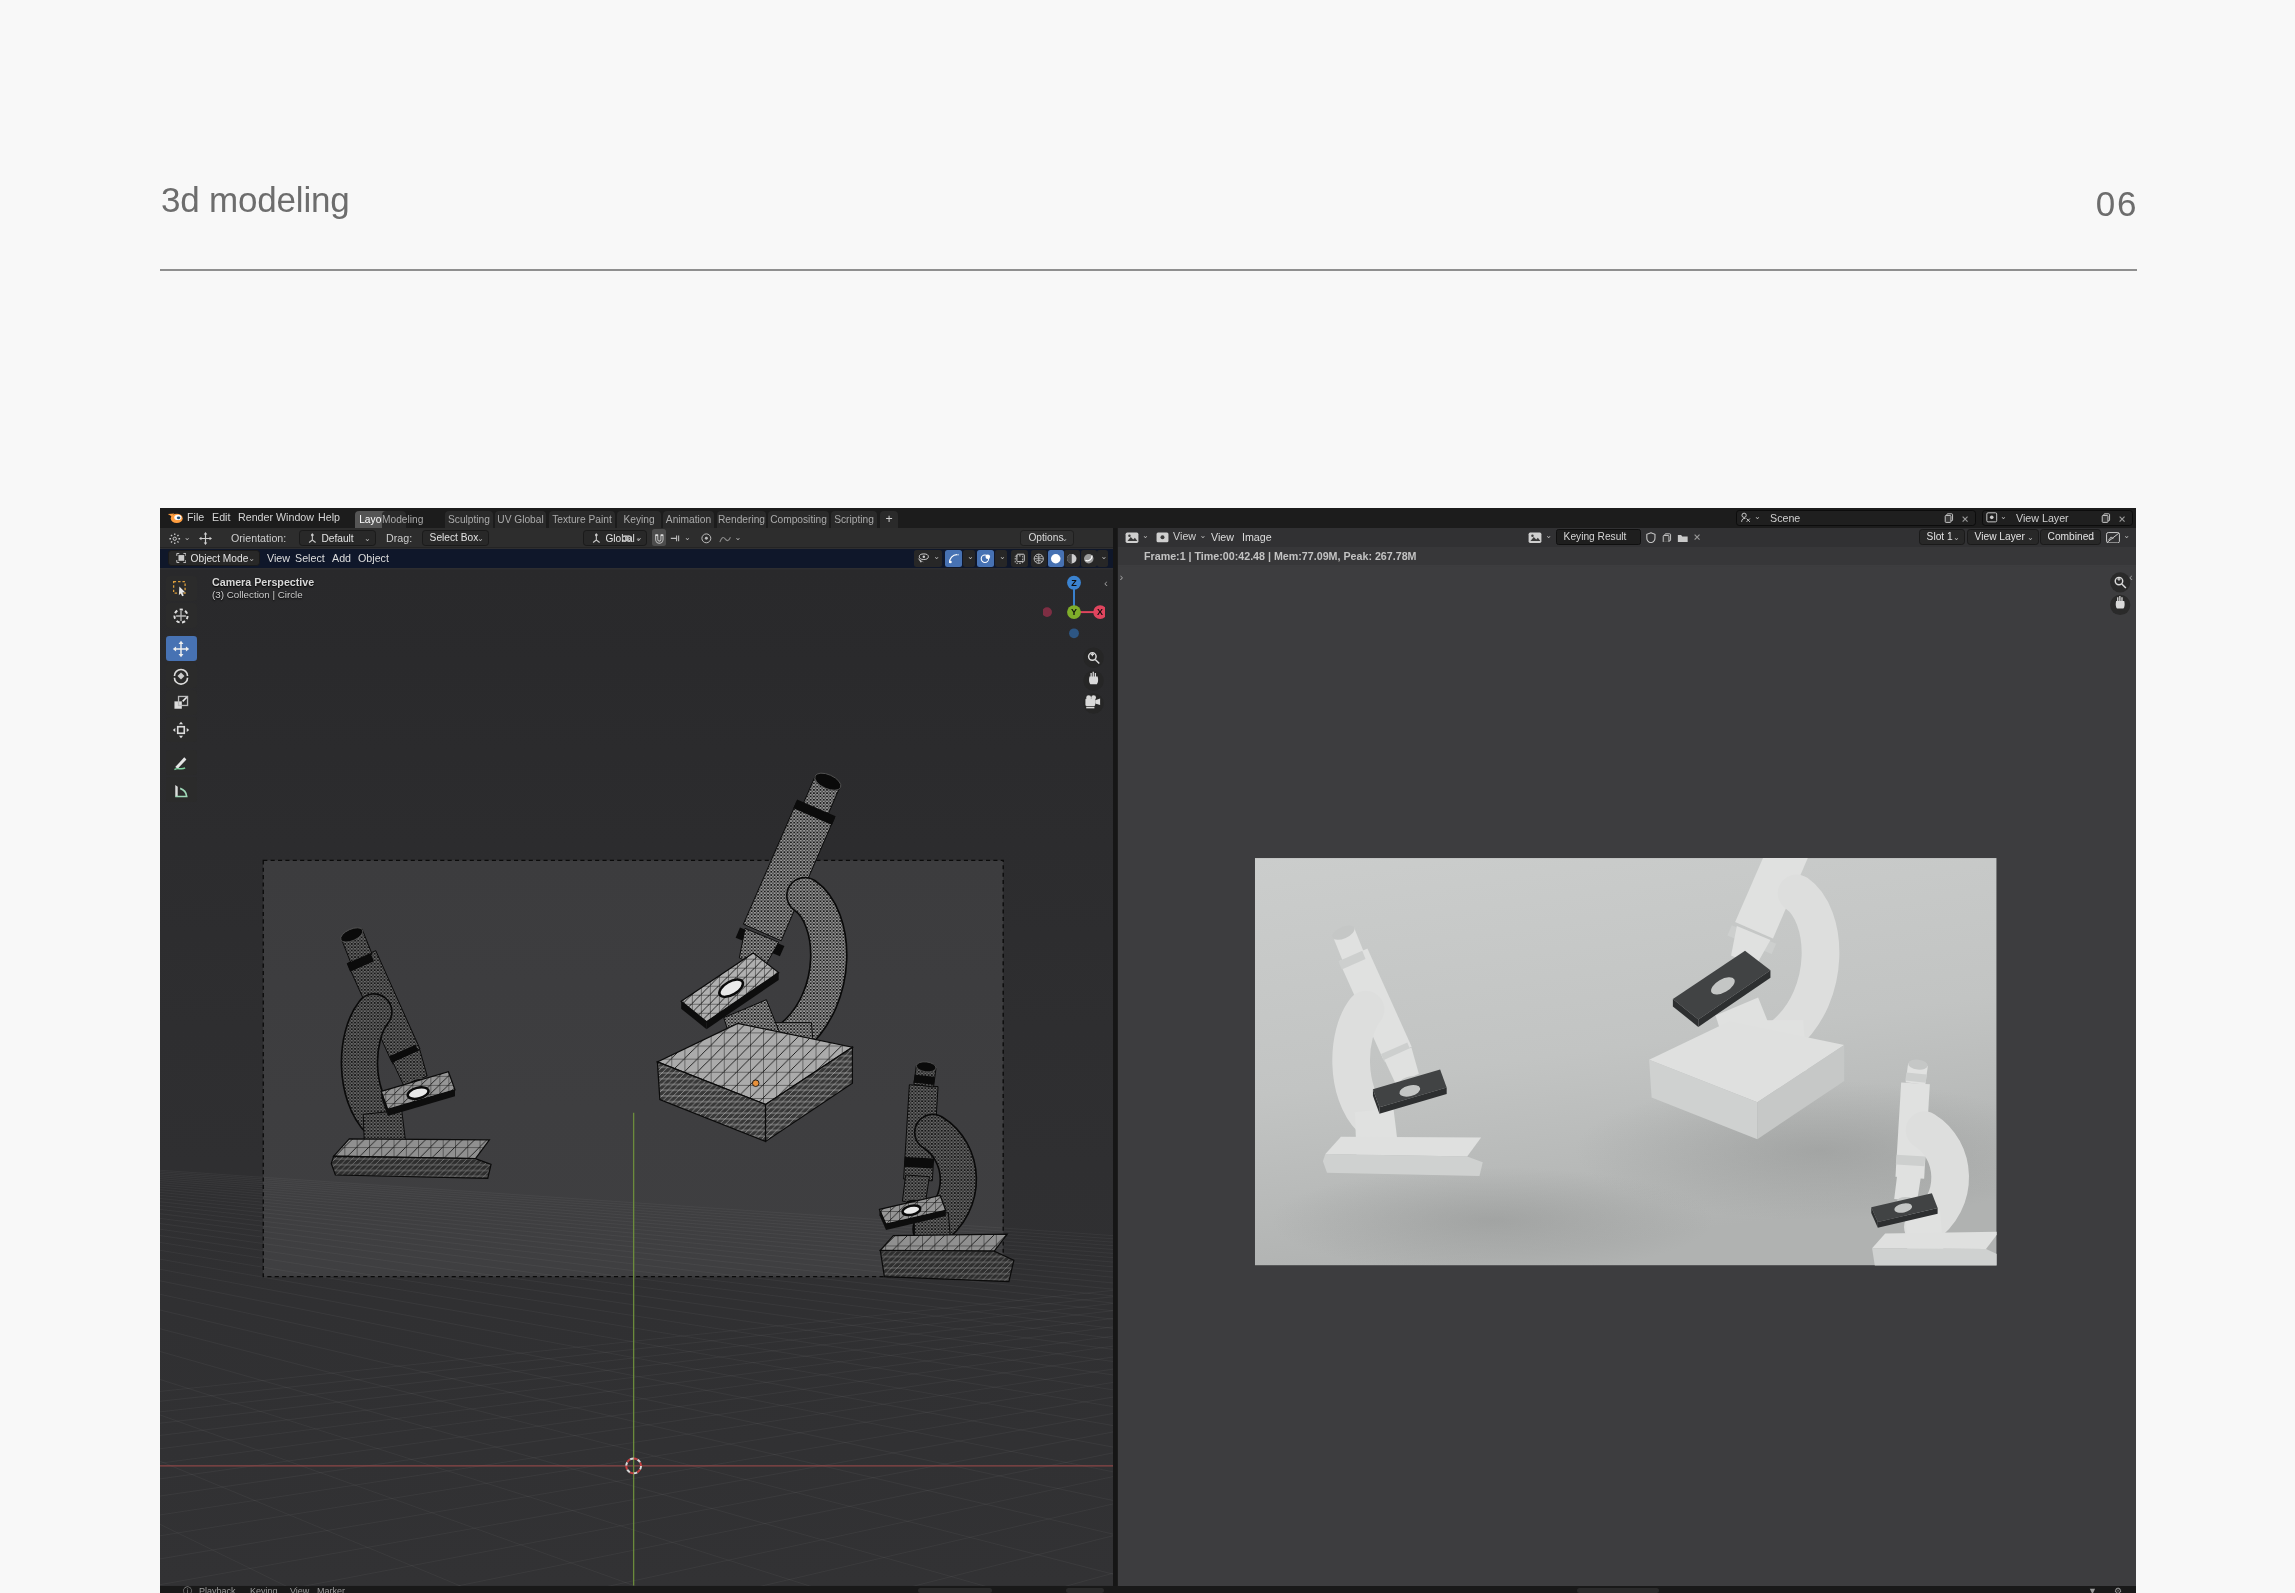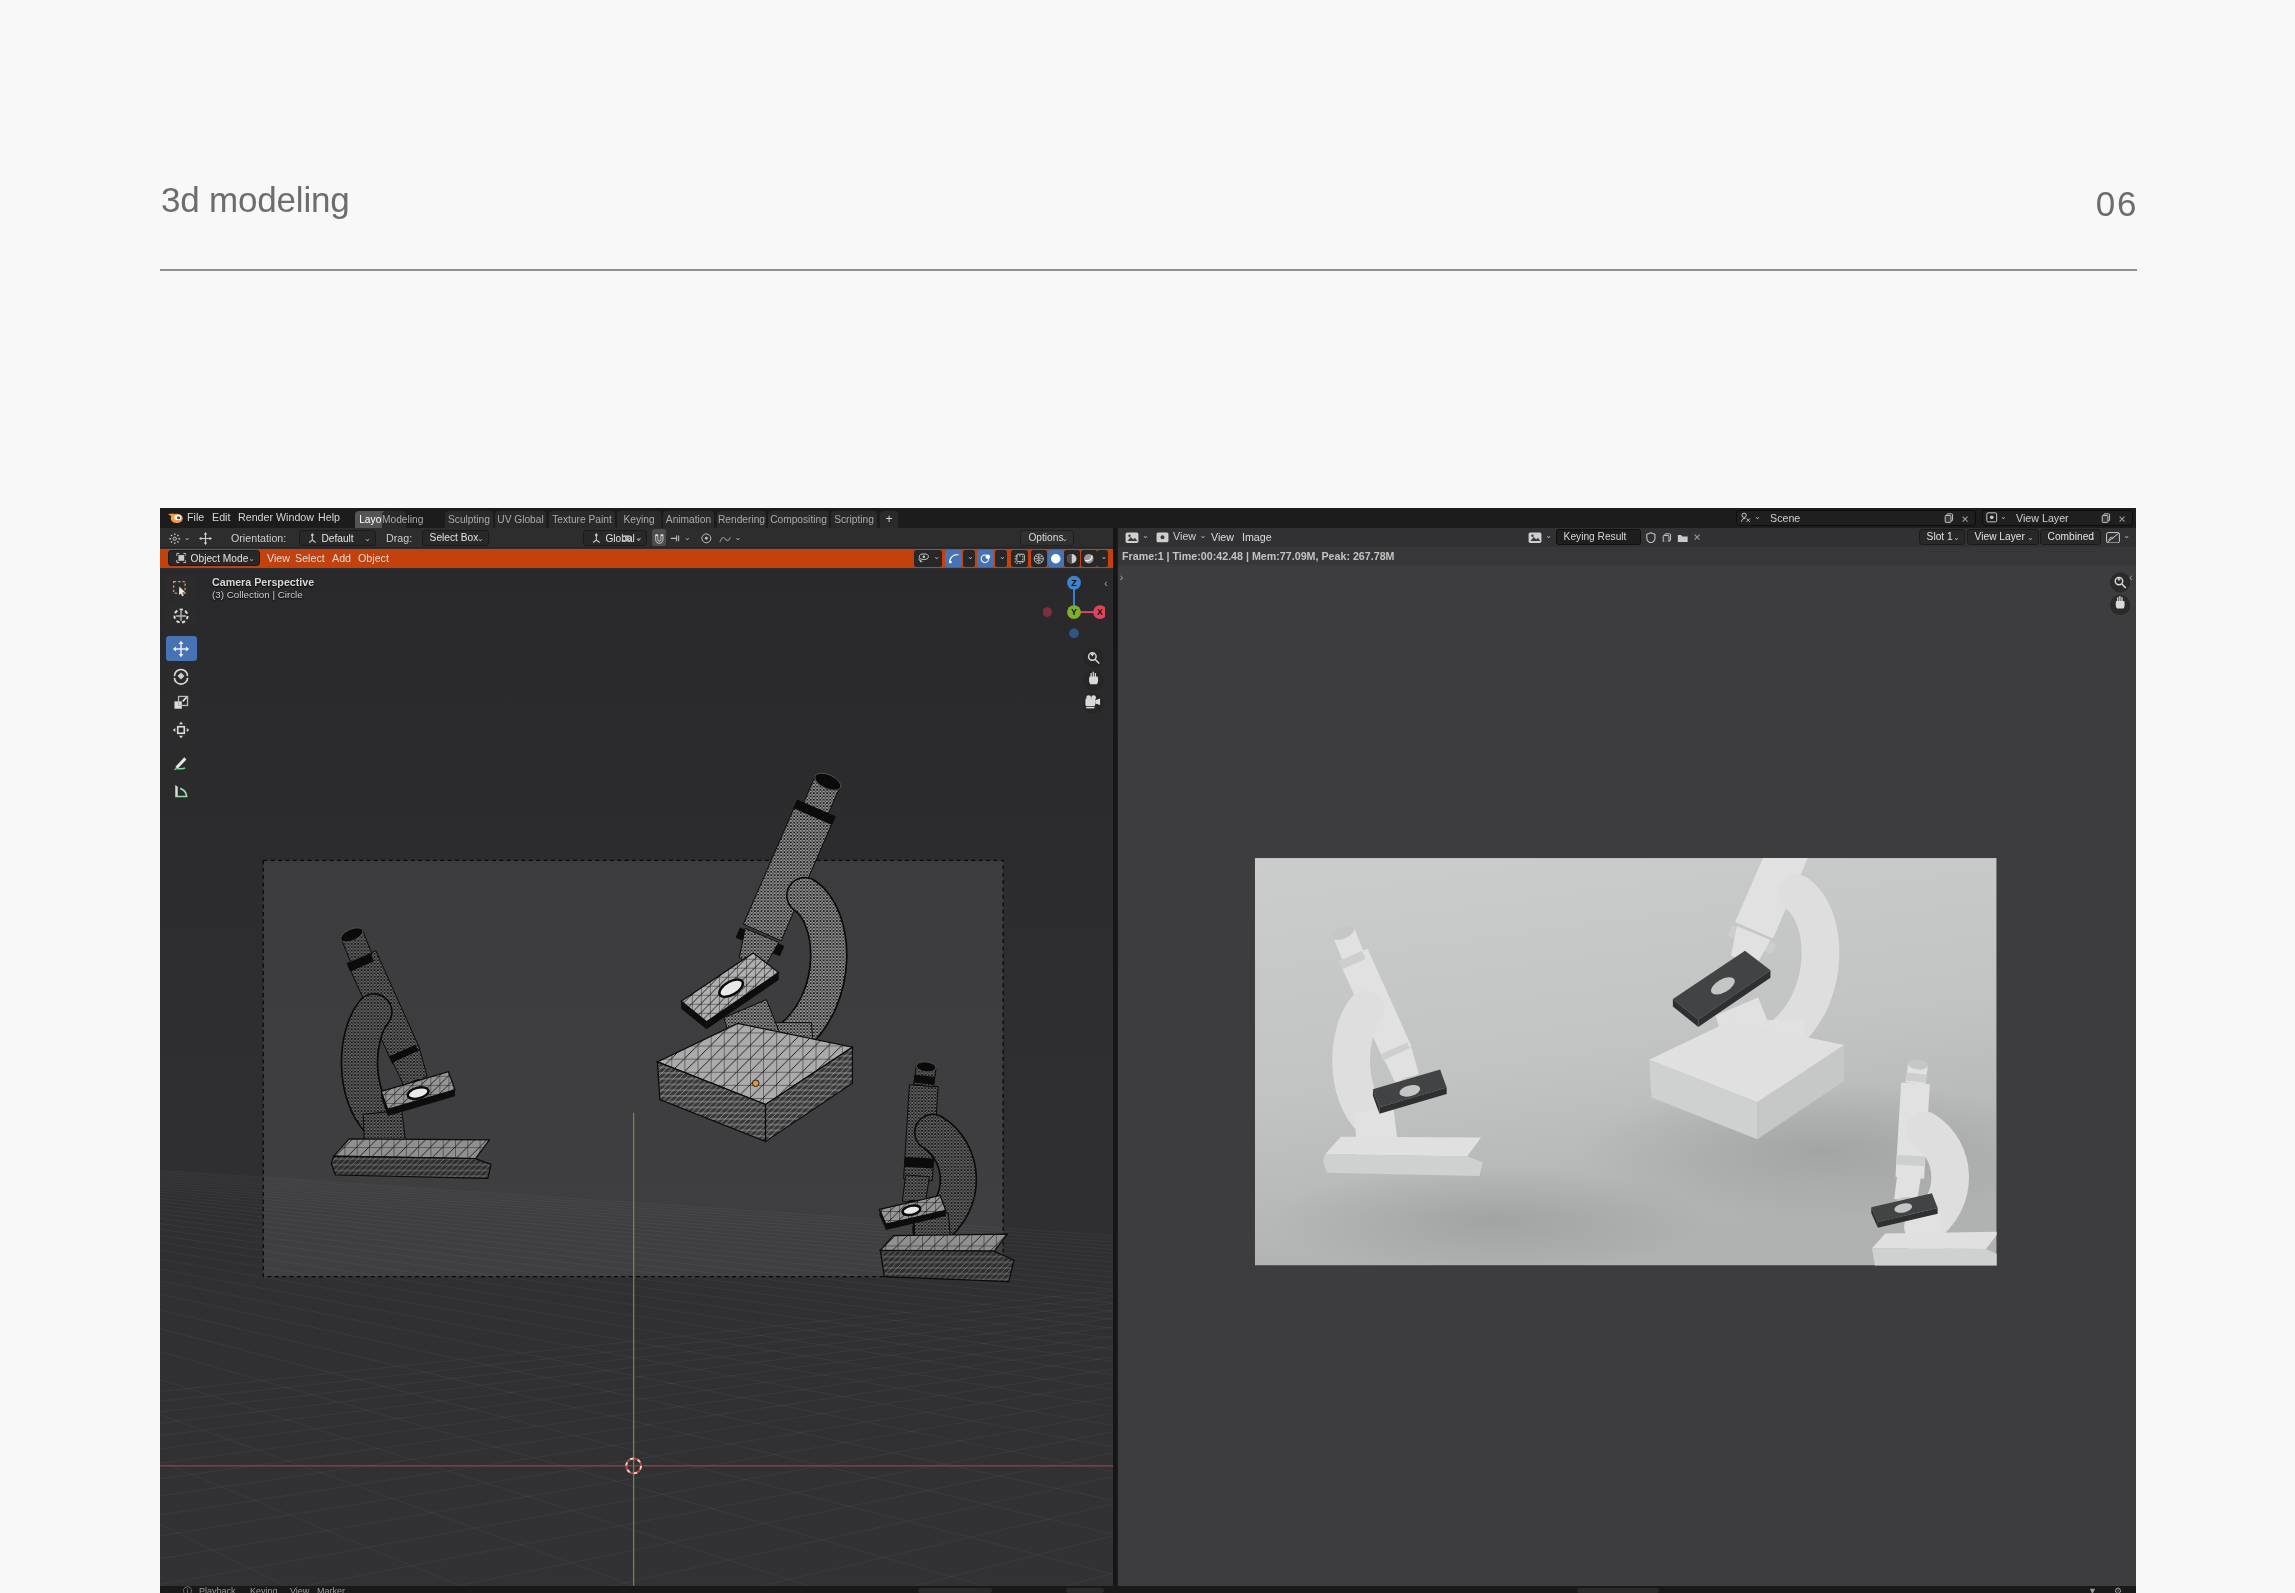--- a/index.html
+++ b/index.html
@@ -24,21 +24,21 @@
 .toolrow { position:absolute; left:0; top:0; width:953px; height:20.5px; background:#2d2d2d; border-bottom:0.8px solid #242424; }
 .ticon { position:absolute; top:0; height:20.5px; line-height:20.5px; color:#c9c9c9; }
 .ticon svg { vertical-align:middle; }
 .ticon.selbg { background:#4c4c4c; border-radius:2.5px; height:17px; top:1.6px; line-height:17px; padding:0 1.6px; }
 .tlabel { position:absolute; top:0; height:20.5px; line-height:20.5px; color:#cdcdcd; font-size:10.7px; }
 .dd { position:absolute; top:2.5px; height:15.6px; line-height:14px; background:#282828; border:0.8px solid #1a1a1a; border-radius:3.3px; color:#e2e2e2; font-size:10.2px; padding-left:6.6px; white-space:nowrap; overflow:hidden; }
 .dd .ch { position:absolute; right:4.1px; top:2.5px; }
 .dd .dic { display:inline-block; margin-right:4.1px; transform:translateY(1.6px); }
 .btn { position:absolute; top:2.5px; height:15.6px; line-height:14px; background:#303030; border:0.8px solid #1f1f1f; border-radius:3.3px; color:#dadada; font-size:10.2px; padding-left:7.4px; }
 .btn .ch { position:absolute; right:4.9px; top:2.5px; }
-.vphead { position:absolute; left:0; top:21px; width:953px; height:19.7px; background:#c2410c; }
+.vphead { position:absolute; left:0; top:21px; width:953px; height:19.7px; background:#0f172a; }
 .vphead .dd { top:1.6px; }
 .hmenu { position:absolute; top:0; height:19.7px; line-height:19.7px; color:#dedede; font-size:10.7px; }
 .hicon { position:absolute; top:1.6px; height:16.4px; line-height:15.6px; color:#cfcfcf; font-size:9.8px; text-align:center; background:#272727; border-radius:2.5px; }
 .hicon svg { vertical-align:middle; }
 .hicon.act, .hicon.actb { background:#4772b3; color:#fff; }
 .hticon { position:absolute; top:1.6px; height:16.4px; line-height:15.6px; color:#cfcfcf; font-size:10.7px; }
 .hticon svg { vertical-align:middle; }
 .cv3d { position:absolute; left:0; top:41px; }
 .toolcol { position:absolute; left:5.7px; top:0; width:33px; height:1017px; }
 .tool { position:absolute; left:0; width:31px; height:25.4px; background:#2b2b2b; border-radius:3.3px; }
@@ -47,21 +47,21 @@
 .ovtext { position:absolute; color:#d8d8d8; font-size:10.7px; font-weight:bold; text-shadow:0 0.8px 1.6px #000; }
 .ovtext2 { position:absolute; color:#cfcfcf; font-size:9.8px; text-shadow:0 0.8px 1.6px #000; }
 .gizmo { position:absolute; left:883px; top:42px; }
 .gt { fill:#0e0e0e; font-size:11px; font-weight:bold; text-anchor:middle; font-family:"Liberation Sans",sans-serif; }
 .sideknob { position:absolute; color:#9a9a9a; font-size:11.5px; }
 .divider { position:absolute; left:953px; top:19.7px; width:4.1px; height:1058px; background:#161616; }
 .rblock { position:absolute; left:958px; top:19.7px; width:1018px; height:1058px; background:#3d3d3f; }
 .imghead { position:absolute; left:0; top:0; width:1018px; height:19.7px; background:#313133; }
 .imghead .dd { top:1.6px; }
 .field { position:absolute; top:1.6px; height:15.6px; line-height:14px; background:#1e1e1e; border:0.8px solid #101010; border-radius:2.5px; color:#d6d6d6; font-size:10.2px; padding-left:6.6px; }
-.infobar { position:absolute; left:0; top:19.7px; width:1018px; height:18px; background:#373739; color:#c3c3c3; font-size:10.7px; font-weight:bold; line-height:18px; padding-left:4px; }
+.infobar { position:absolute; left:0; top:19.7px; width:1018px; height:18px; background:#373739; color:#c3c3c3; font-size:10.7px; font-weight:bold; line-height:18px; padding-left:26px; }
 .cvrd { position:absolute; left:0; top:38px; }
 .rfloat { position:absolute; left:986px; top:41px; }
 .sarr { position:absolute; color:#9f9f9f; font-size:11.5px; }
 .statusbar { position:absolute; left:0; top:1078px; width:1976px; height:7.4px; background:#191919; overflow:hidden; }
 .sbtx { position:absolute; top:0.8px; color:#9a9a9a; font-size:9px; line-height:9.8px; }
 .sbfield { position:absolute; top:1.6px; height:5.7px; background:#2b2b2b; border-radius:2.5px; }
 </style></head>
 <body>
 <div class="page">
   <div class="hdr">3d modeling</div>

